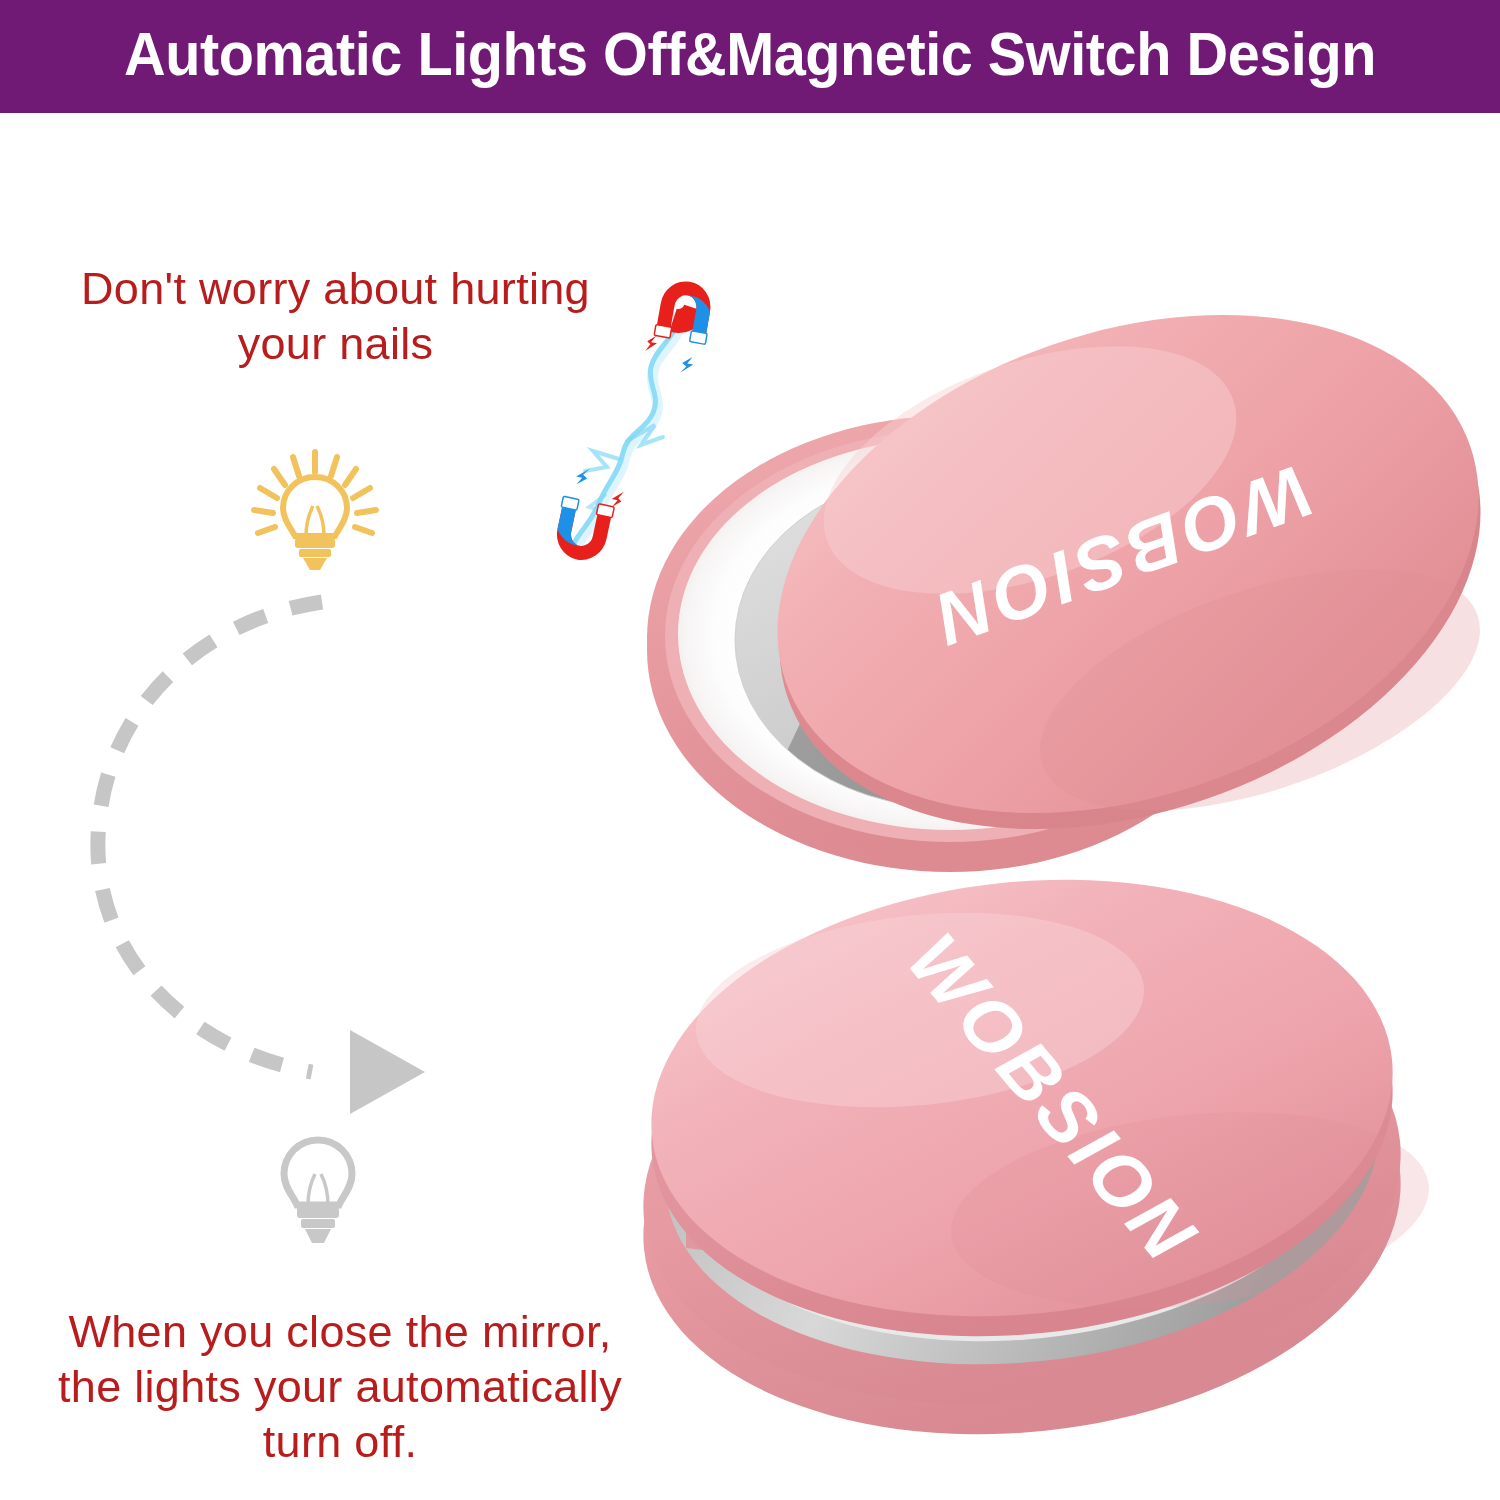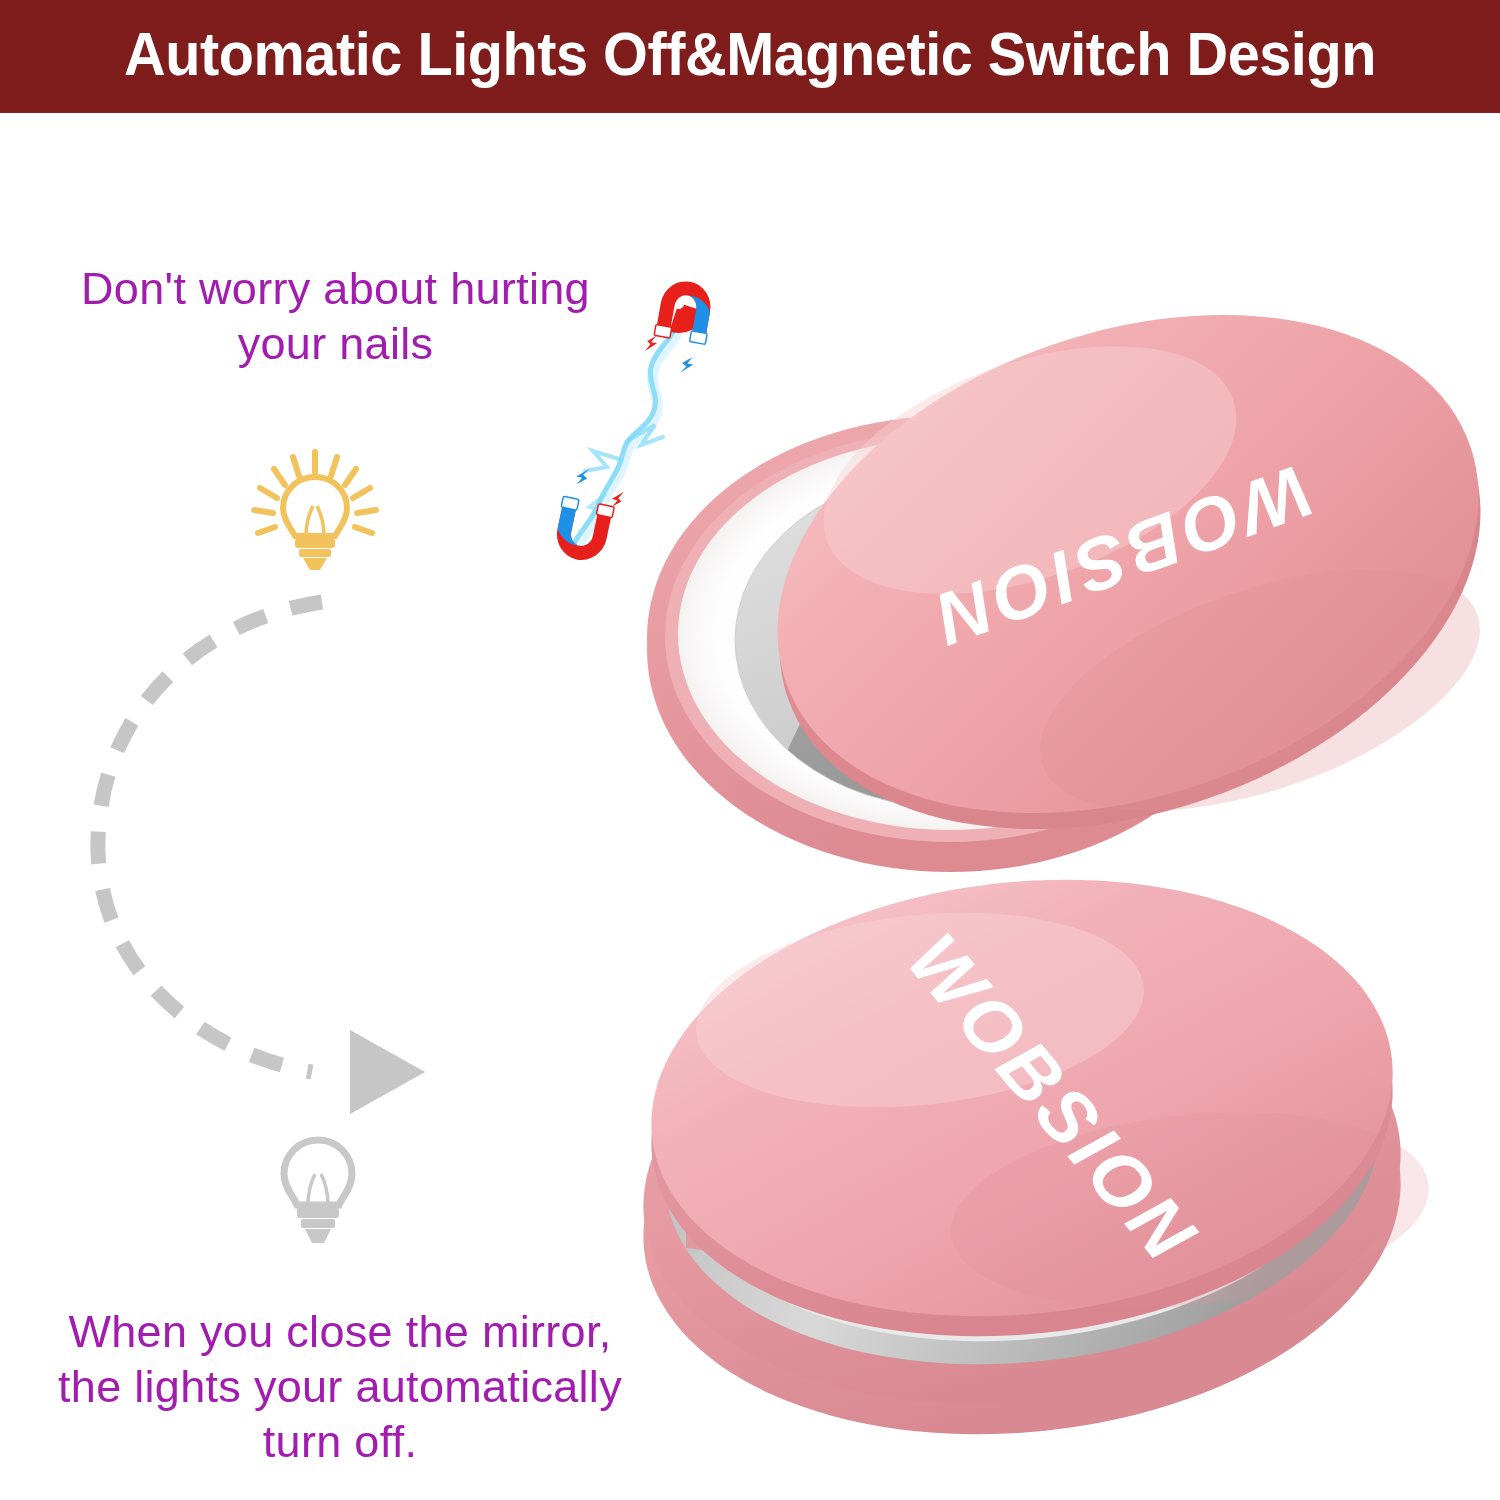--- a/index.html
+++ b/index.html
@@ -12,42 +12,42 @@
     overflow: hidden;
     font-family: "Liberation Sans", sans-serif;
     -webkit-font-smoothing: antialiased;
   }
 
   
   #header-banner {
     position: absolute;
     left: 0; top: 0;
     width: 1500px; height: 113px;
-    background: #7f1d1d;
+    background: #701a75;
     display: flex;
     align-items: center;
     justify-content: center;
     box-sizing: border-box;
     padding-bottom: 6px;
   }
   #header-title {
     color: #ffffff;
     font-family: "Liberation Sans Narrow", "Liberation Sans", sans-serif;
     font-size: 62px;
     font-weight: bold;
     letter-spacing: -0.5px;
     white-space: nowrap;
     transform: scaleX(0.93);
     text-align: center;
   }
 
   
   .caption {
     position: absolute;
-    color: #a21caf;
+    color: #b91c1c;
     text-align: center;
     font-family: "Liberation Sans", sans-serif;
     font-weight: 400;
     line-height: 1.22;
     letter-spacing: 0.3px;
   }
   #caption-top {
     left: 48px; top: 262px;
     width: 575px;
     font-size: 45px;

